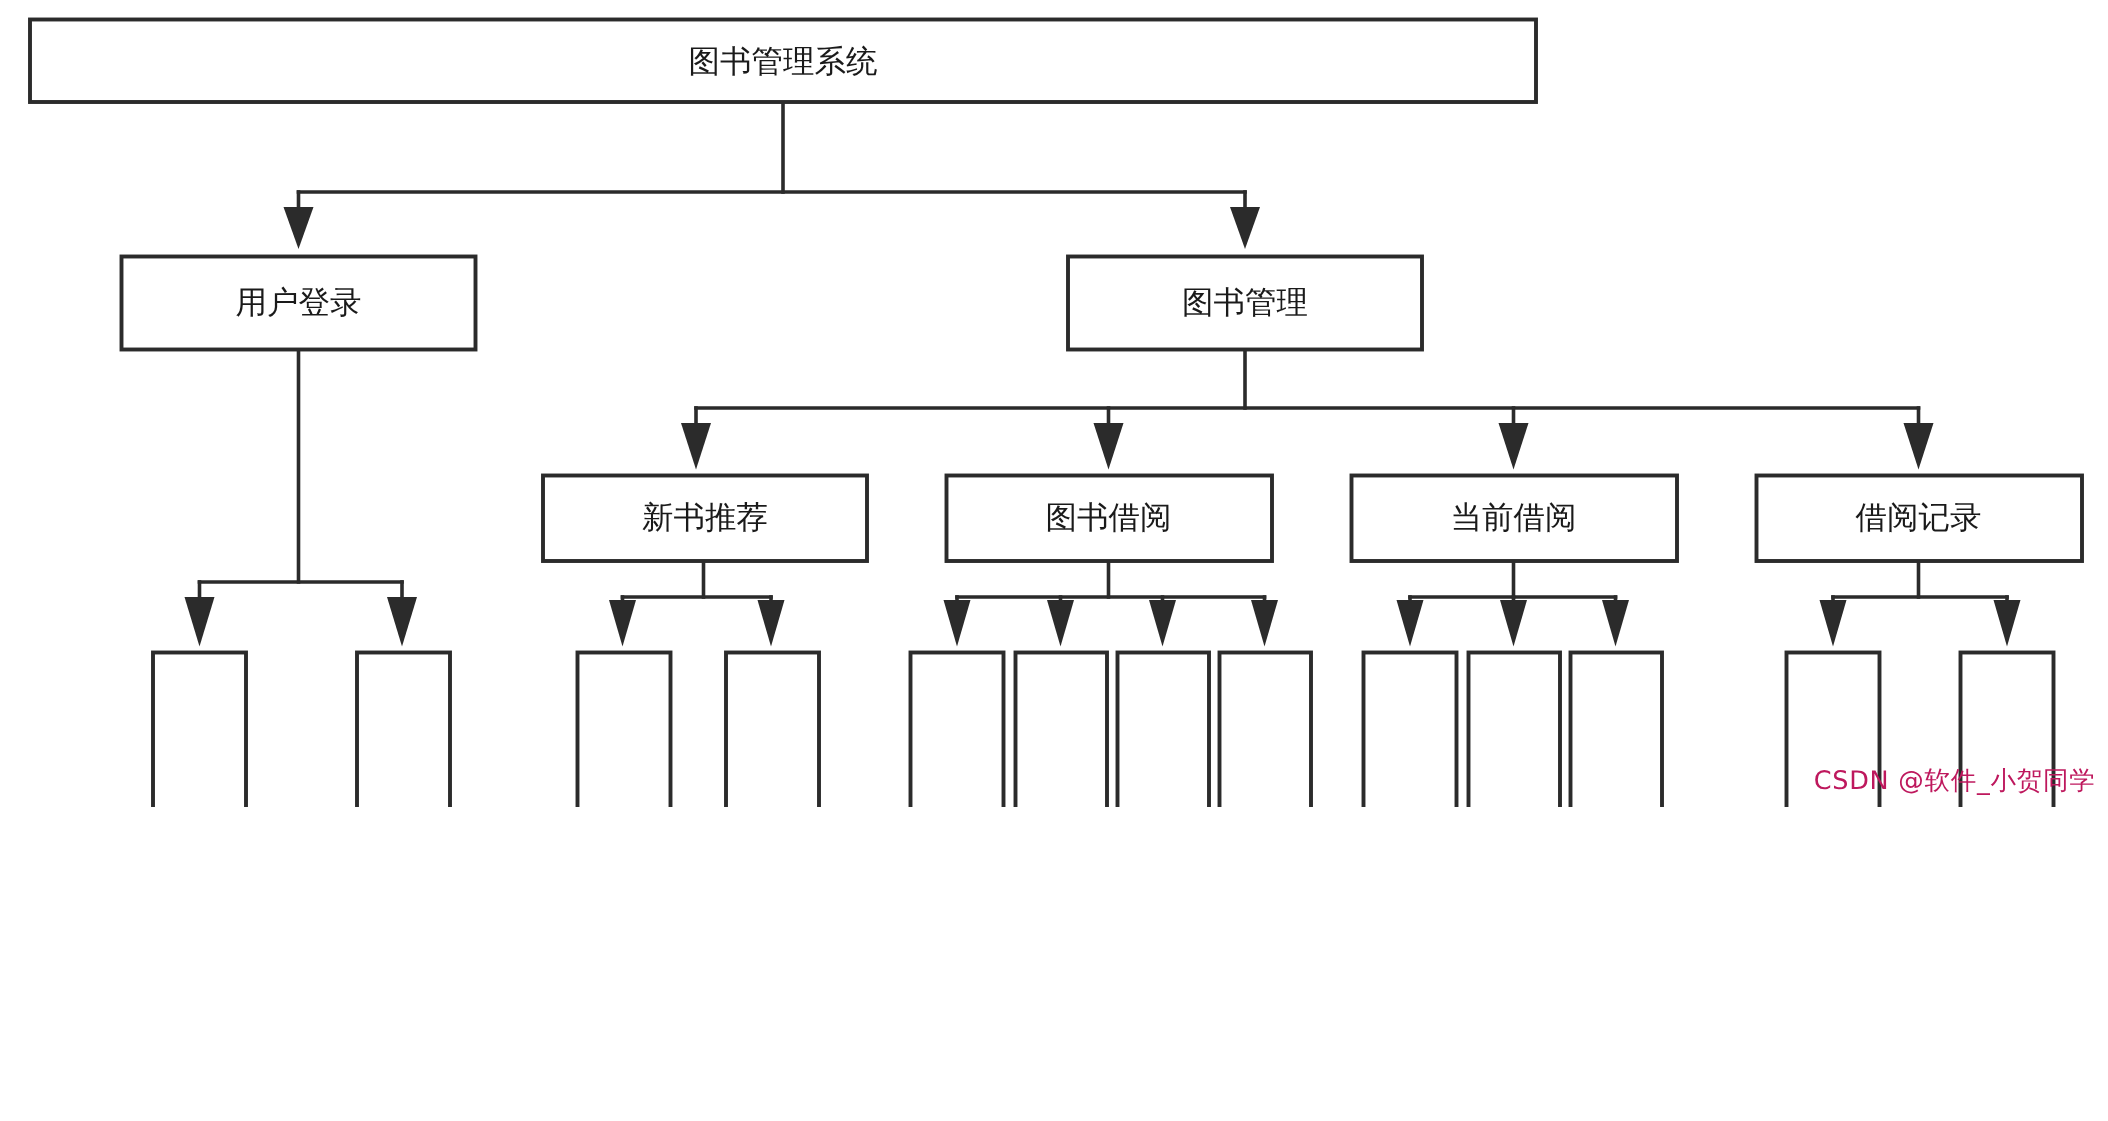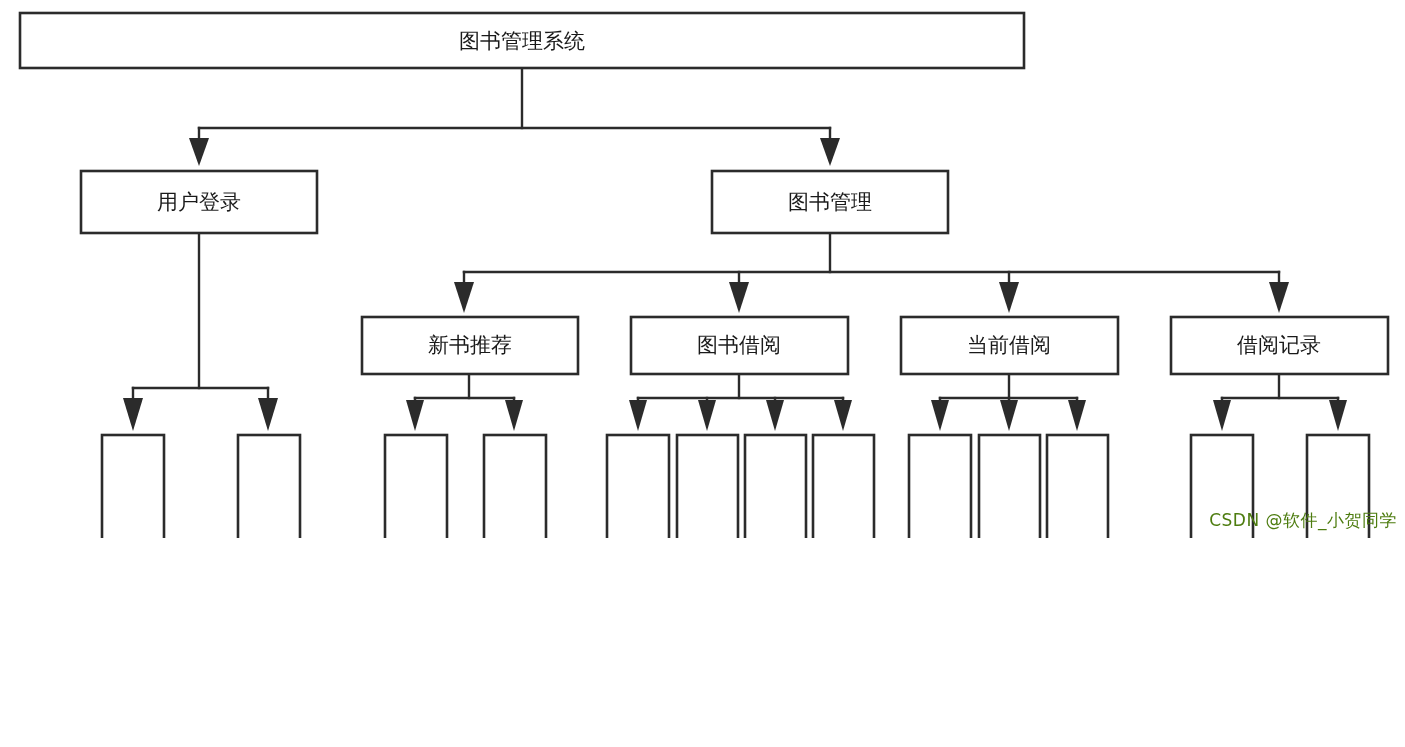--- a/index.html
+++ b/index.html
@@ -65,21 +65,21 @@
     align-items: center;
     justify-content: center;
     pointer-events: none;
   }
   .watermark {
     position: absolute;
     right: 8px;
     bottom: 6px;
     font-family: "DejaVu Sans", "Liberation Sans", sans-serif;
     font-size: 17px;
-    color: #4d7c0f;
+    color: #be185d;
     white-space: nowrap;
     letter-spacing: 0.5px;
   }
 </style>
 </head>
 <body>
 
 <div id="stage">
 
   <svg class="diagram" viewBox="0 0 1405 747">

